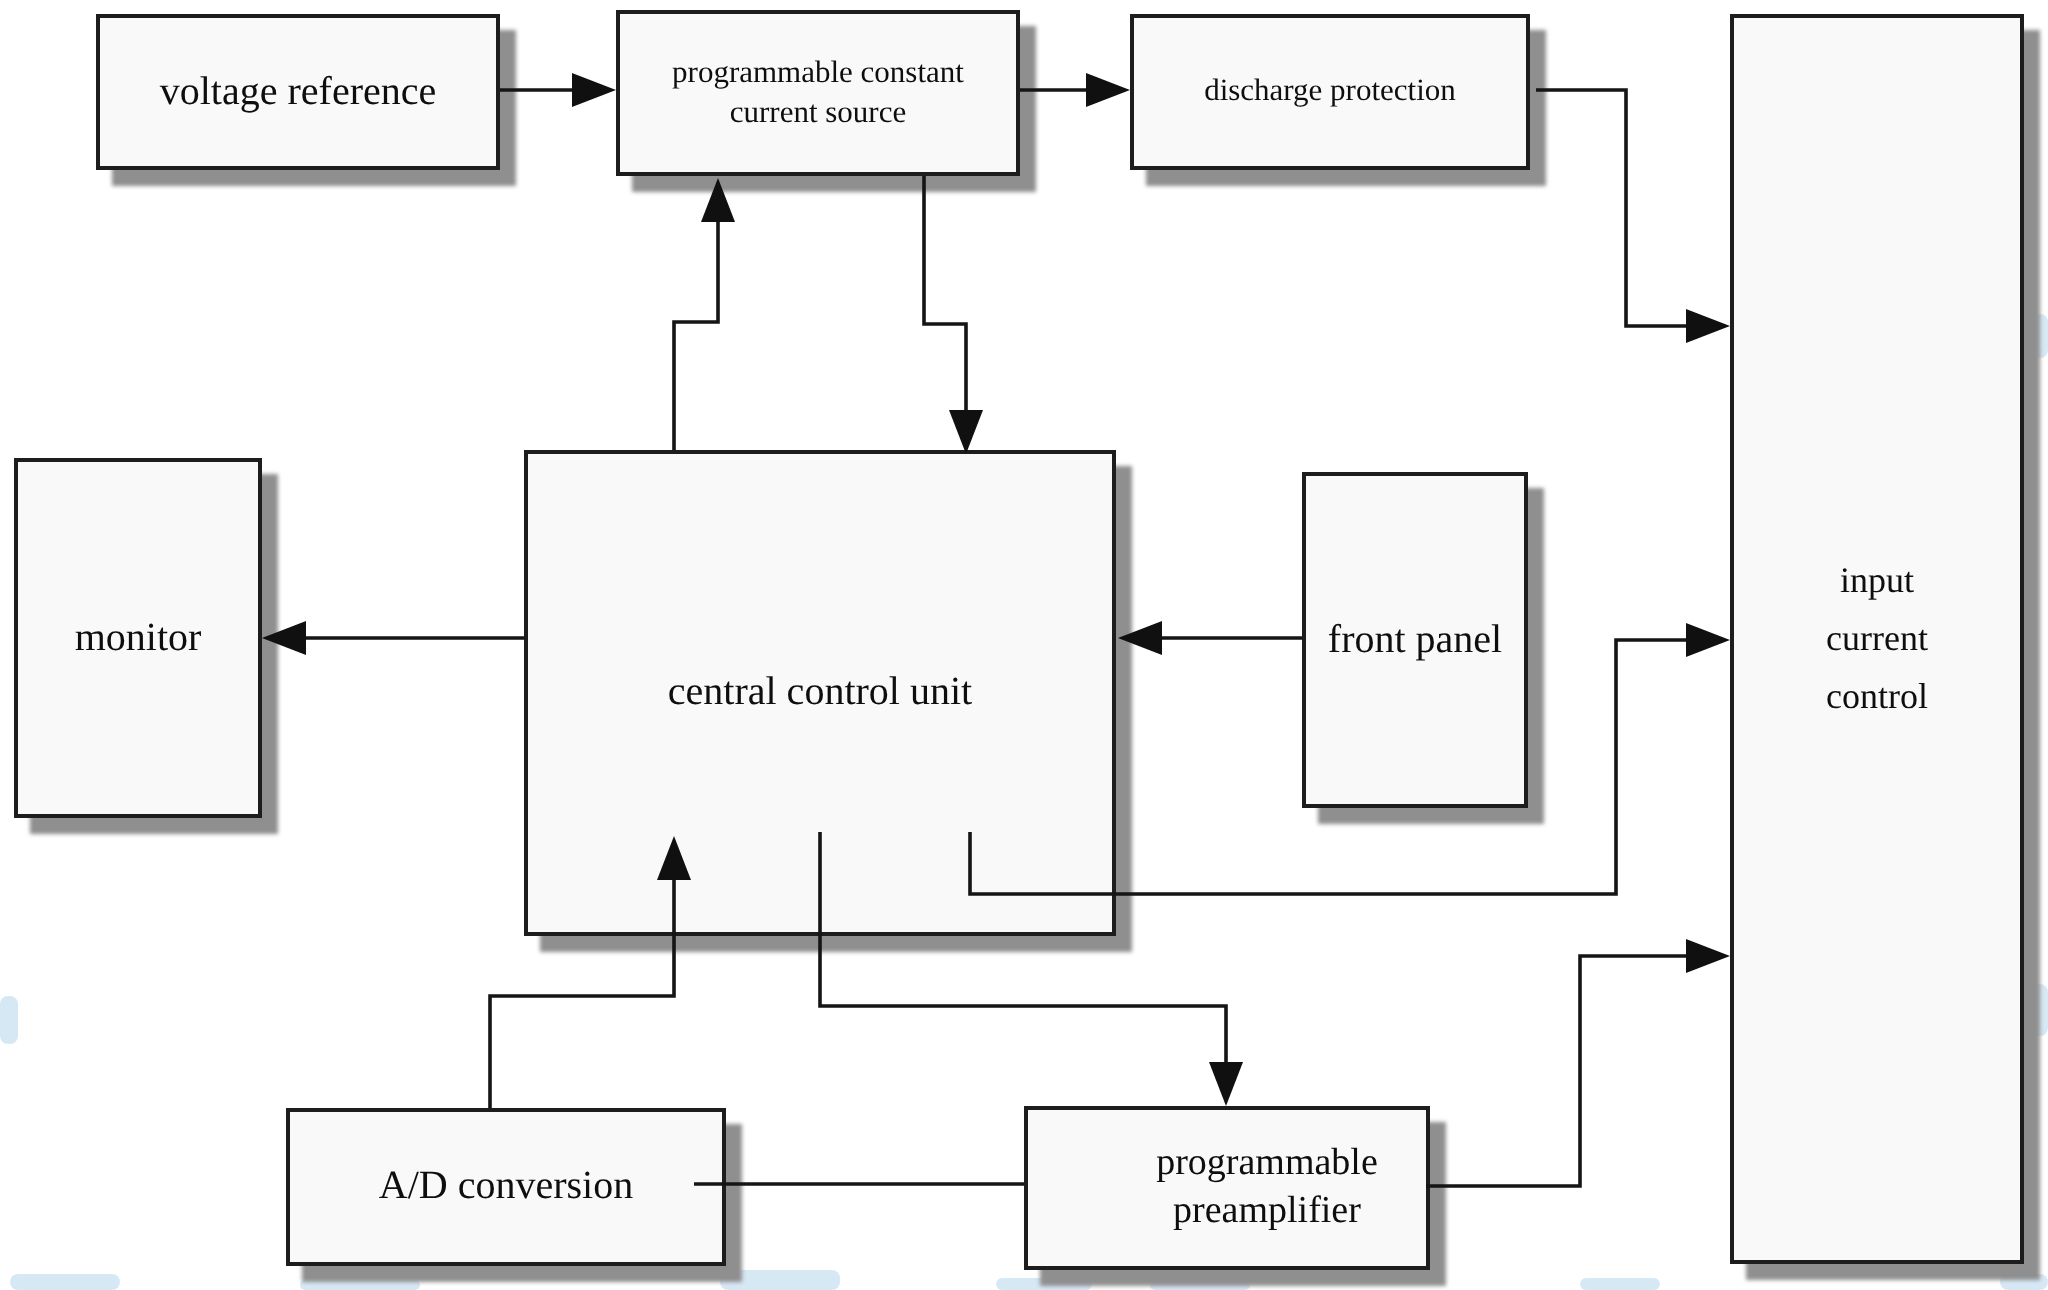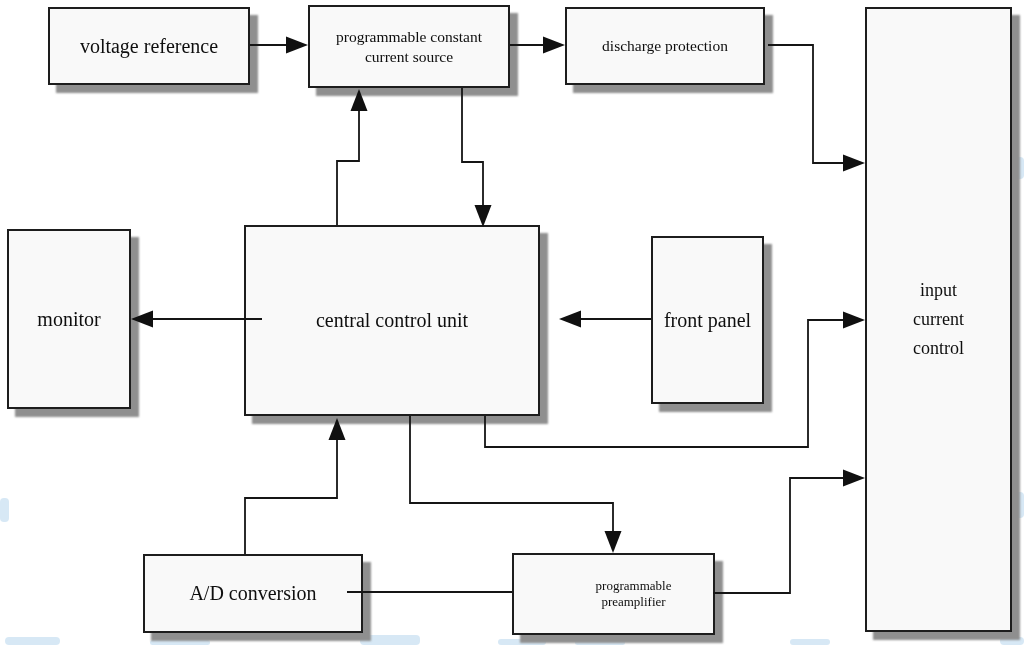--- a/index.html
+++ b/index.html
@@ -10,21 +10,21 @@
   .wires{position:absolute;left:0;top:0;z-index:5;pointer-events:none;}
   .node{
     position:absolute;z-index:2;box-sizing:border-box;
     background:#f9f9f9;border:2px solid #1d1d1d;
     box-shadow:8px 8px 2px #8f8f8f;
     display:flex;align-items:center;justify-content:center;
     text-align:center;line-height:1.25;
   }
   .node .lbl{display:block;padding:0 8px;}
   .fs-lg{font-size:20px;}
-  .fs-md{font-size:13px;padding-left:40px;}
+  .fs-md{font-size:19px;padding-left:40px;}
   .fs-sm{font-size:15.5px;}
   .io-line{display:block;font-size:18px;line-height:29px;}
   .wm{position:absolute;z-index:1;background:#bcd9ef;opacity:.6;border-radius:4px;}
 </style>
 </head>
 <body>
 
 <div class="stage">
 
   <div class="wm" style="left:0;top:498px;width:9px;height:24px"></div>
@@ -85,21 +85,21 @@
       <span class="io-line">input</span>
       <span class="io-line">current</span>
       <span class="io-line">control</span>
     </span>
   </div>
 
   <div class="node fs-lg" style="left:7px;top:229px;width:124px;height:180px">
     <span class="lbl">monitor</span>
   </div>
 
-  <div class="node fs-lg" style="left:244px;top:225px;width:296px;height:191px">
+  <div class="node fs-lg" style="left:262px;top:225px;width:296px;height:243px">
     <span class="lbl">central control unit</span>
   </div>
 
   <div class="node fs-lg" style="left:651px;top:236px;width:113px;height:168px">
     <span class="lbl">front panel</span>
   </div>
 
   <div class="node fs-lg" style="left:143px;top:554px;width:220px;height:79px">
     <span class="lbl">A/D conversion</span>
   </div>

